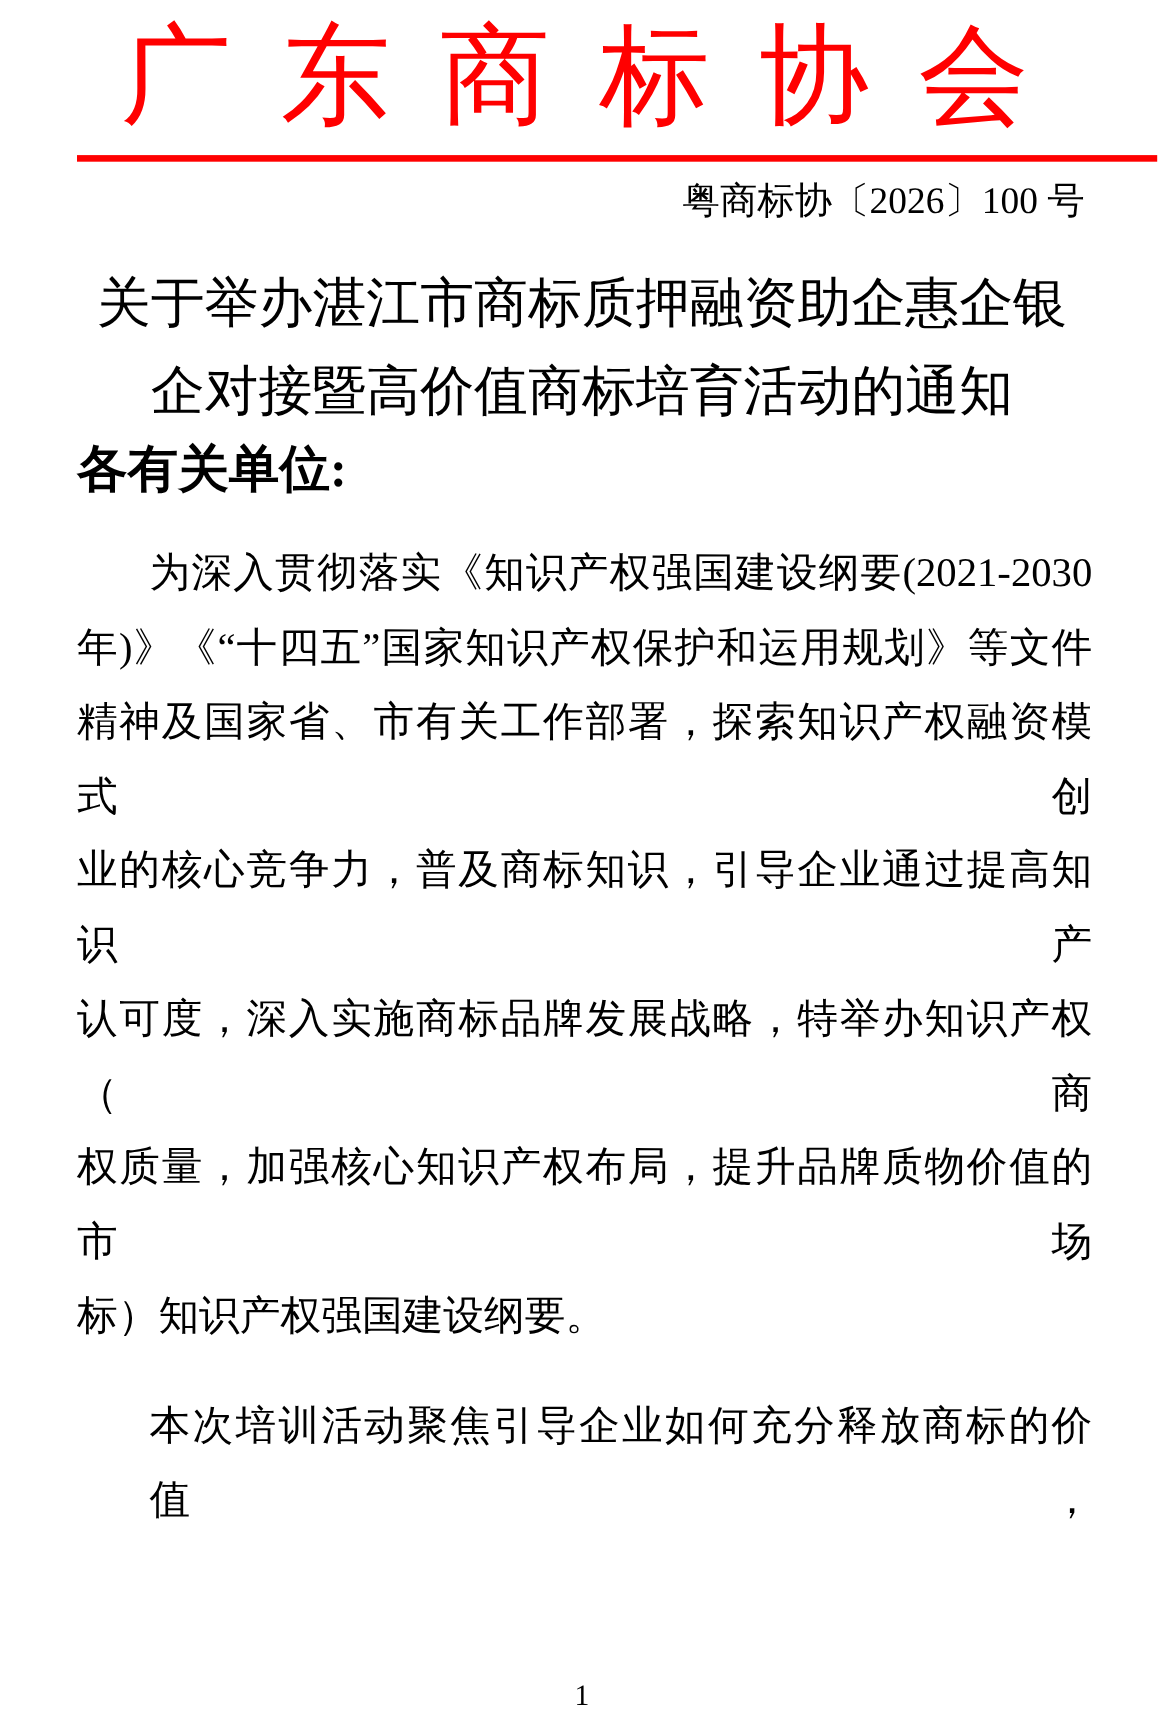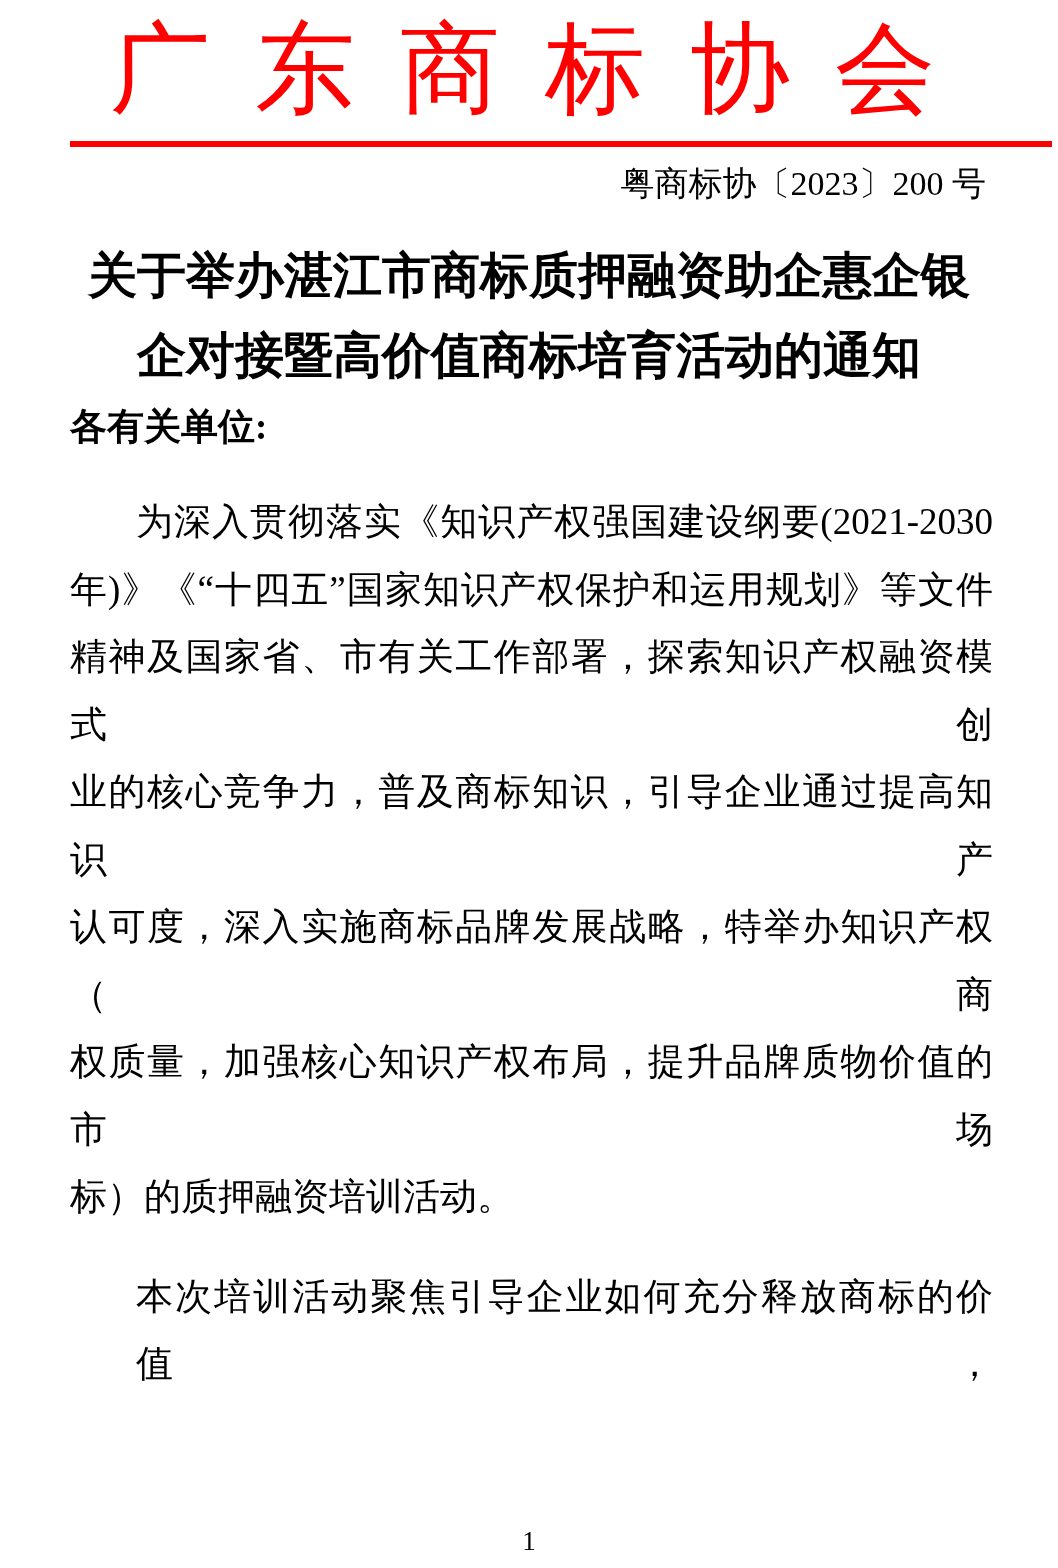--- a/index.html
+++ b/index.html
@@ -49,28 +49,28 @@
     font-size: 34px;
     line-height: 48px;
   }
   .doc-title {
     position: absolute;
     top: 236px;
     left: 0;
     width: 100%;
     text-align: center;
     font-size: 49px;
-    font-weight: bold;
+    font-weight: normal;
     line-height: 80px;
   }
   .salutation {
     position: absolute;
     top: 402px;
     left: 70px;
-    font-size: 37px;
+    font-size: 46px;
     font-weight: bold;
     line-height: 50px;
   }
   .body-text {
     position: absolute;
     top: 488px;
     left: 70px;
     width: 923px;
     font-size: 37px;
     line-height: 67.5px;
@@ -101,39 +101,39 @@
 </style>
 </head>
 <body>
 
 <div class="page">
 
   <div class="org-header">广东商标协会</div>
 
   <div class="red-divider"></div>
 
-  <div class="doc-number">粤商标协〔2023〕200 号</div>
+  <div class="doc-number">粤商标协〔2026〕100 号</div>
 
   <div class="doc-title">
     <div class="title-line">关于举办湛江市商标质押融资助企惠企银</div>
     <div class="title-line">企对接暨高价值商标培育活动的通知</div>
   </div>
 
   <div class="salutation">各有关单位:</div>
 
   <div class="body-text">
 
     <div class="para">
       <div class="line first">为深入贯彻落实《知识产权强国建设纲要(2021-2030</div>
       <div class="line">年)》《“十四五”国家知识产权保护和运用规划》等文件</div>
       <div class="line">精神及国家省、市有关工作部署，探索知识产权融资模式创</div>
       <div class="line">业的核心竞争力，普及商标知识，引导企业通过提高知识产</div>
       <div class="line">认可度，深入实施商标品牌发展战略，特举办知识产权（商</div>
       <div class="line">权质量，加强核心知识产权布局，提升品牌质物价值的市场</div>
-      <div class="line last">标）的质押融资培训活动。</div>
+      <div class="line last">标）知识产权强国建设纲要。</div>
     </div>
 
     <div class="para">
       <div class="line first">本次培训活动聚焦引导企业如何充分释放商标的价值，</div>
 
     </div>
 
   </div>
 
   <div class="page-number">1</div>

